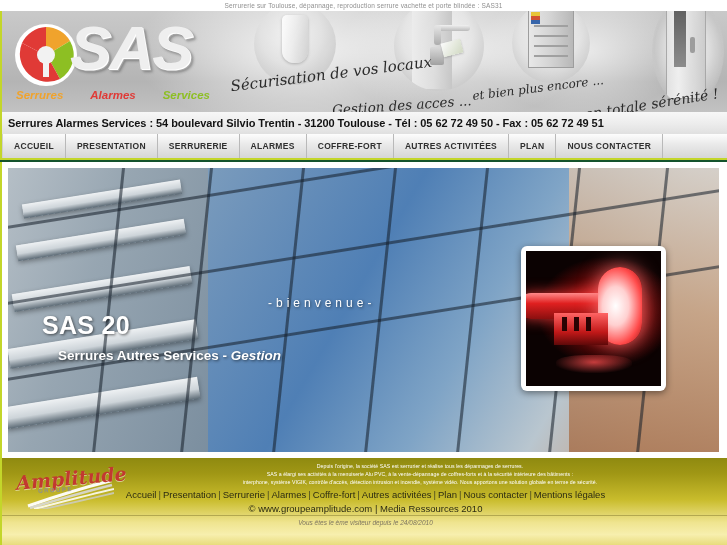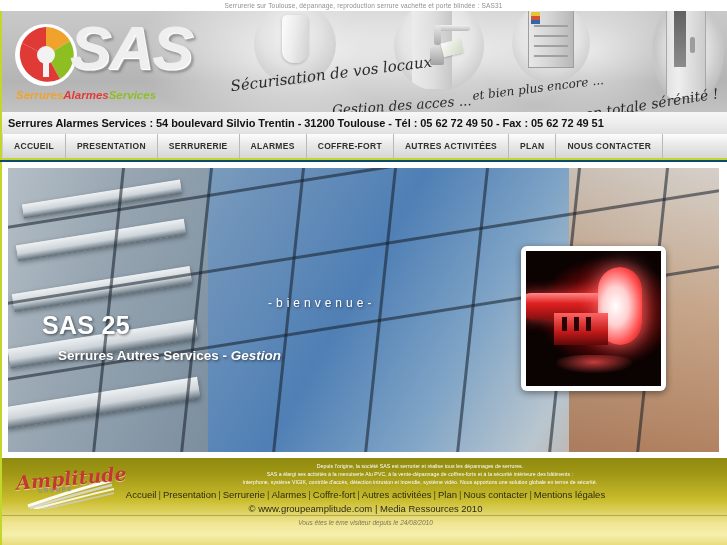--- a/index.html
+++ b/index.html
@@ -9,21 +9,21 @@
     height: 545px;
     overflow: hidden;
     background: #ffffff;
     font-family: "Liberation Sans", sans-serif;
   }
 
   #page {
     position: relative;
     width: 727px;
     height: 519px;
-    background: #0c4a6e;
+    background: #14532d;
   }
 
   
   .top-strip {
     position: absolute;
     left: 0; top: 0;
     width: 727px;
     height: 11px;
     background: #ffffff;
     text-align: center;
@@ -145,21 +145,21 @@
     letter-spacing: -2px;
     color: #efefef;
     text-shadow:
       1px 1px 0 #ffffff,
       2px 2px 1px #a8a8a8,
       3px 3px 3px rgba(0,0,0,0.35);
     line-height: 1;
   }
   .logo-sub {
     position: absolute; left: 8px; top: 74px; width: 194px;
-    display: flex; 
+    display: flex; justify-content: space-between;
     font-size: 11.5px; font-weight: bold; font-style: italic;
   }
   .sub-serrures { color: #f0a32c; }
   .sub-alarmes  { color: #e03a36; }
   .sub-services { color: #8dbf23; }
 
   
   .hw {
     position: absolute;
     font-family: "DejaVu Serif", serif;
@@ -500,21 +500,21 @@
       <div class="mullion-v" style="left:484px; transform:rotate(6deg);"></div>
       <div class="mullion-v" style="left:576px; transform:rotate(6deg);"></div>
       <div class="mullion-v" style="left:664px; transform:rotate(6deg);"></div>
 
       <div class="mullion-h" style="top:12px; transform:rotate(-9deg);"></div>
       <div class="mullion-h" style="top:86px; transform:rotate(-9deg);"></div>
       <div class="mullion-h" style="top:162px; transform:rotate(-9deg);"></div>
       <div class="mullion-h" style="top:238px; transform:rotate(-9deg);"></div>
 
       <div class="hero-welcome">-bienvenue-</div>
-      <div class="hero-title">SAS 25</div>
+      <div class="hero-title">SAS 20</div>
       <div class="hero-sub"><span>Serrures Autres Services - </span><em>Gestion</em></div>
 
       <div class="key-card">
         <div class="key-photo">
           <div class="key-shaft"></div>
           <div class="key-bow"></div>
           <div class="key-bit"></div>
           <div class="key-tooth kt1"></div>
           <div class="key-tooth kt2"></div>
           <div class="key-tooth kt3"></div>

